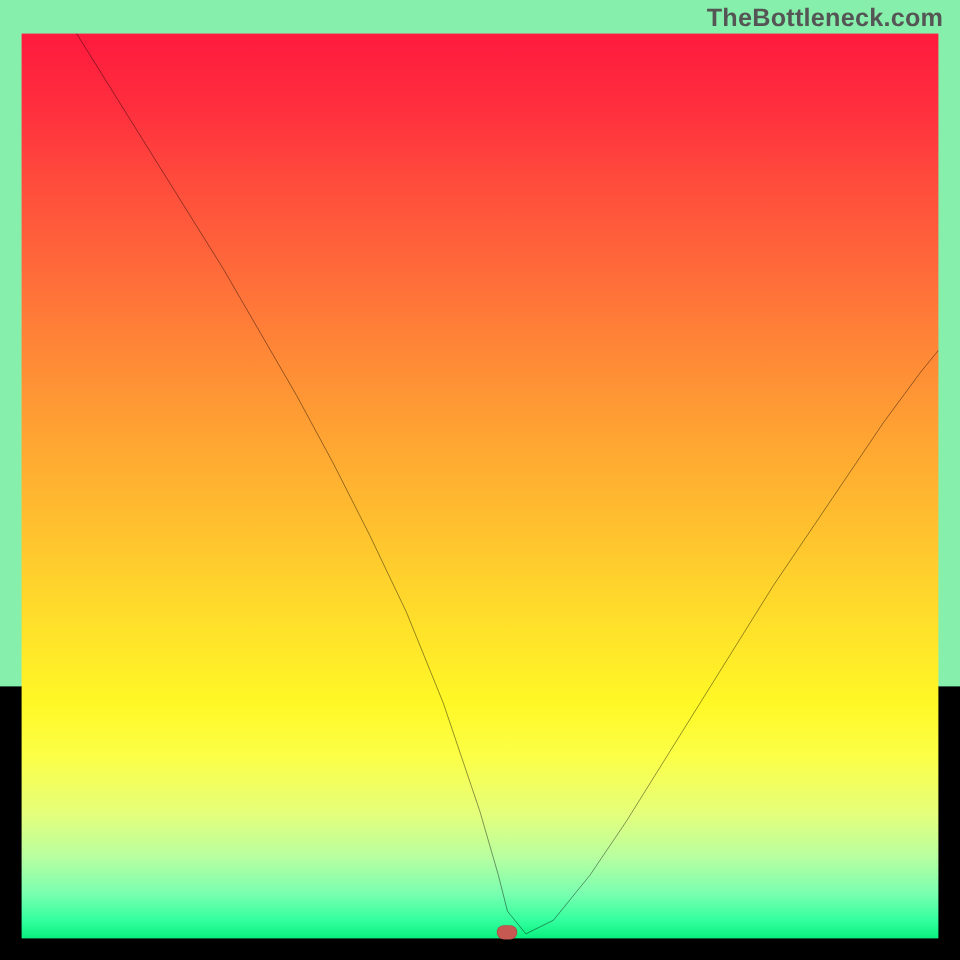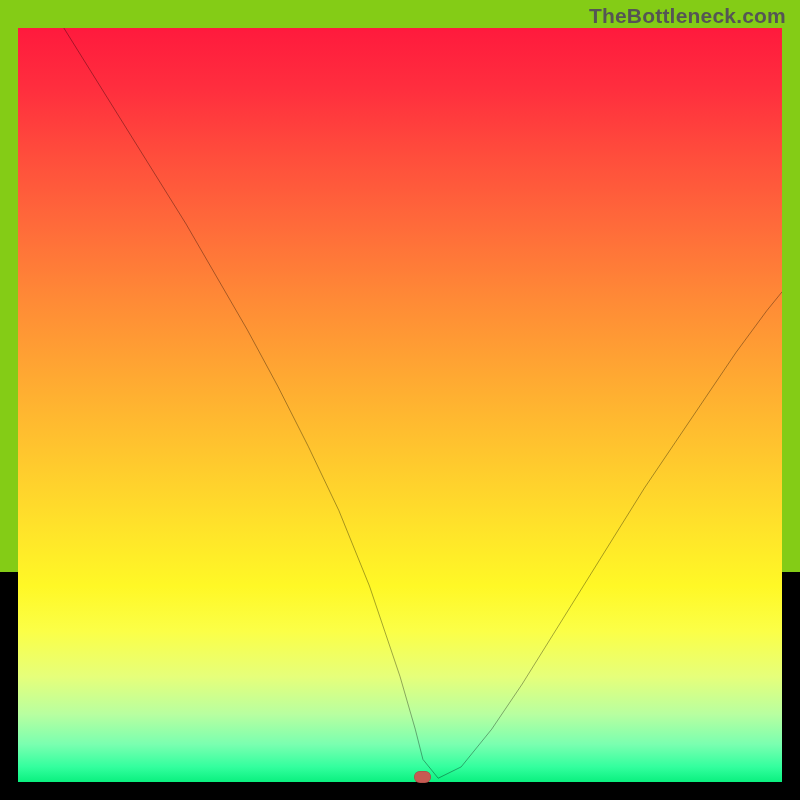--- a/index.html
+++ b/index.html
@@ -1,20 +1,20 @@
 <!DOCTYPE html>
 <html><head>
 <meta charset="utf-8">
 <style>
   * { margin: 0; padding: 0; box-sizing: border-box; }
   html, body { width: 800px; height: 800px; overflow: hidden; background: #000; }
   .frame {
     width: 800px;
     height: 572px;
-    background: #84cc16;
+    background: #86efac;
     position: relative;
   }
   .watermark {
     position: absolute;
     top: 4px;
     right: 14px;
     font-family: Arial, Helvetica, sans-serif;
     font-size: 21px;
     font-weight: bold;
     color: #555;

